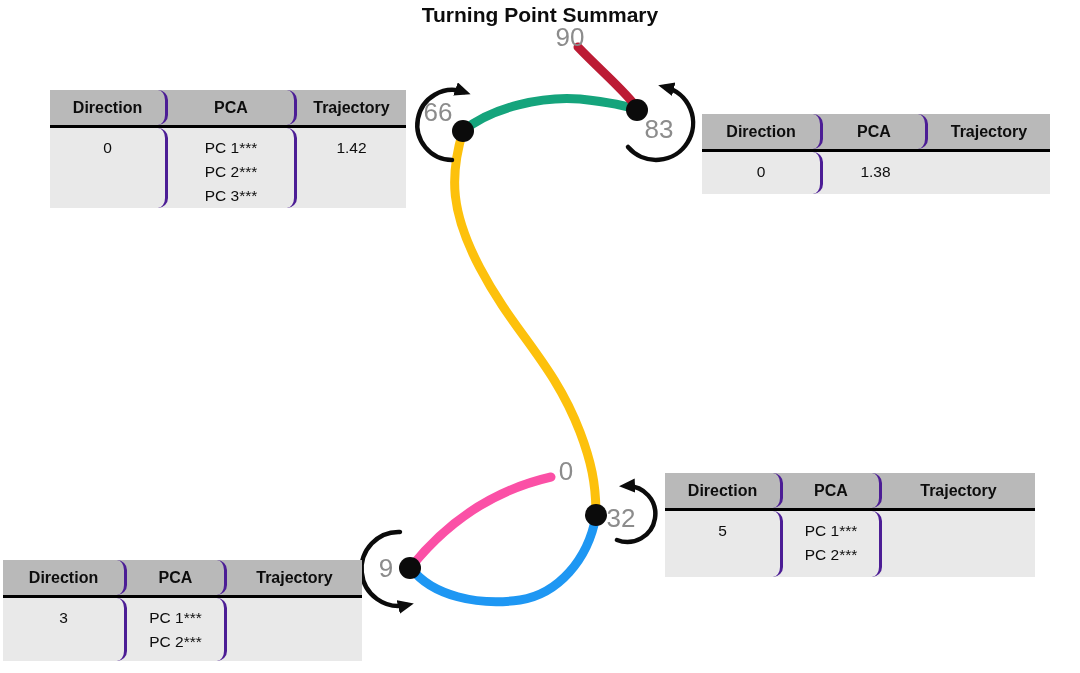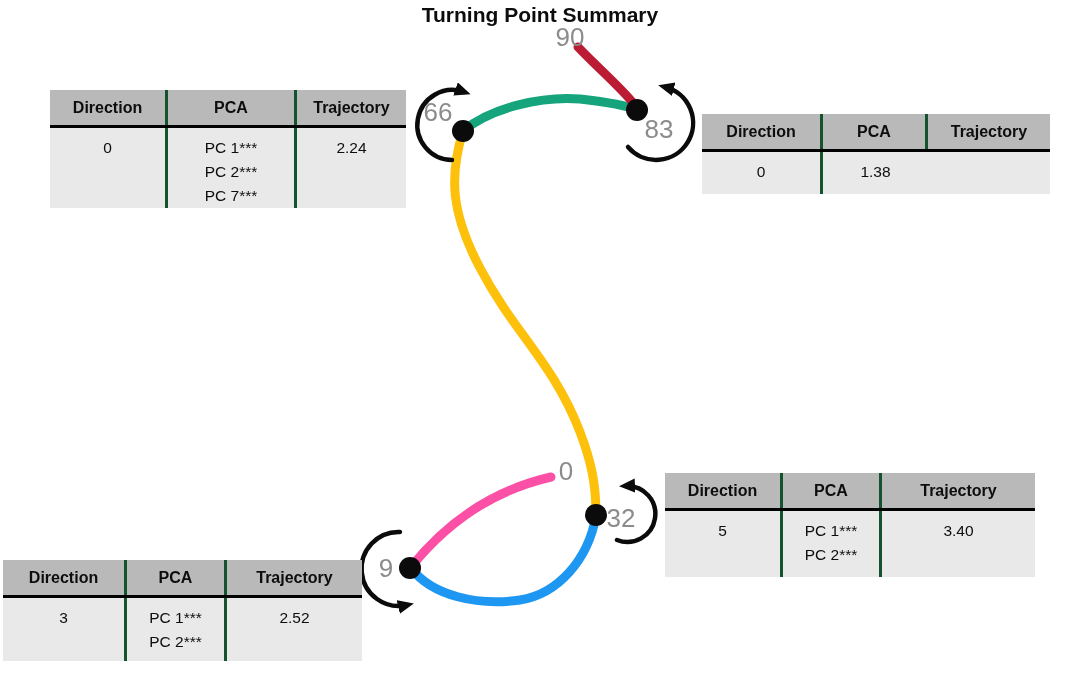--- a/index.html
+++ b/index.html
@@ -23,21 +23,21 @@
     font-family:"Liberation Sans", sans-serif;
     font-size:26px; fill:#8c8c8c; text-anchor:middle;
   }
   .tp-table { position:absolute; }
   .t-head {
     display:grid; background:#b9b9b9;
     border-bottom:3px solid #000;
   }
   .t-body { display:grid; background:#e9e9e9; }
   .cell { box-sizing:border-box; }
-  .sep { border-right:3px solid #14532d; }
+  .sep { border-right:3px solid #4c1d95;border-radius:10px; }
   .h {
     display:flex; align-items:center; justify-content:center;
     font-weight:bold; font-size:16px; height:35px; color:#0d0d0d;
   }
   .b {
     text-align:center; padding-top:8px;
     font-size:15.5px; line-height:24px; color:#0d0d0d;
   }
 </style>
 </head>
@@ -82,23 +82,23 @@
     <div class="t-head" style="grid-template-columns:118px 129px 109px;">
       <div class="cell h sep">Direction</div>
       <div class="cell h sep">PCA</div>
       <div class="cell h">Trajectory</div>
     </div>
     <div class="t-body" style="grid-template-columns:118px 129px 109px; min-height:80px;">
       <div class="cell b sep">0</div>
       <div class="cell b sep">
         <div>PC 1***</div>
         <div>PC 2***</div>
-        <div>PC 7***</div>
+        <div>PC 3***</div>
       </div>
-      <div class="cell b">2.24</div>
+      <div class="cell b">1.42</div>
     </div>
   </div>
 
   <div class="tp-table" style="left:702px; top:114px; width:348px;">
     <div class="t-head" style="grid-template-columns:121px 105px 122px;">
       <div class="cell h sep">Direction</div>
       <div class="cell h sep">PCA</div>
       <div class="cell h">Trajectory</div>
     </div>
     <div class="t-body" style="grid-template-columns:121px 105px 122px; min-height:42px;">
@@ -112,33 +112,31 @@
       <div class="cell h sep">Direction</div>
       <div class="cell h sep">PCA</div>
       <div class="cell h">Trajectory</div>
     </div>
     <div class="t-body" style="grid-template-columns:118px 99px 153px; min-height:66px;">
       <div class="cell b sep">5</div>
       <div class="cell b sep">
         <div>PC 1***</div>
         <div>PC 2***</div>
       </div>
-      <div class="cell b">3.40</div>
     </div>
   </div>
 
   <div class="tp-table" style="left:3px; top:560px; width:359px;">
     <div class="t-head" style="grid-template-columns:124px 100px 135px;">
       <div class="cell h sep">Direction</div>
       <div class="cell h sep">PCA</div>
       <div class="cell h">Trajectory</div>
     </div>
     <div class="t-body" style="grid-template-columns:124px 100px 135px; min-height:63px;">
       <div class="cell b sep">3</div>
       <div class="cell b sep">
         <div>PC 1***</div>
         <div>PC 2***</div>
       </div>
-      <div class="cell b">2.52</div>
     </div>
   </div>
 
 </div>
 
 </body></html>

